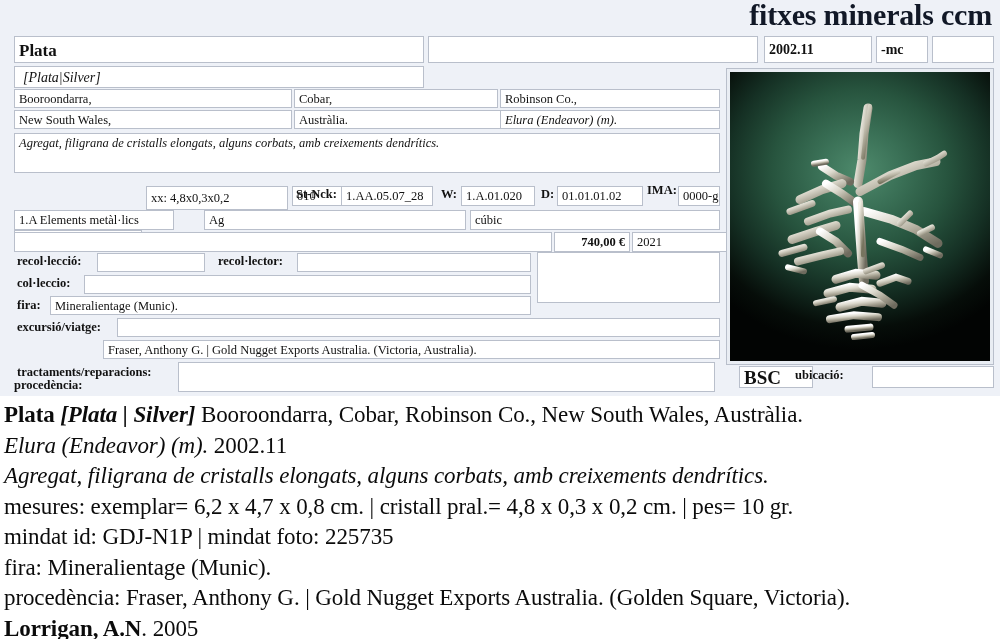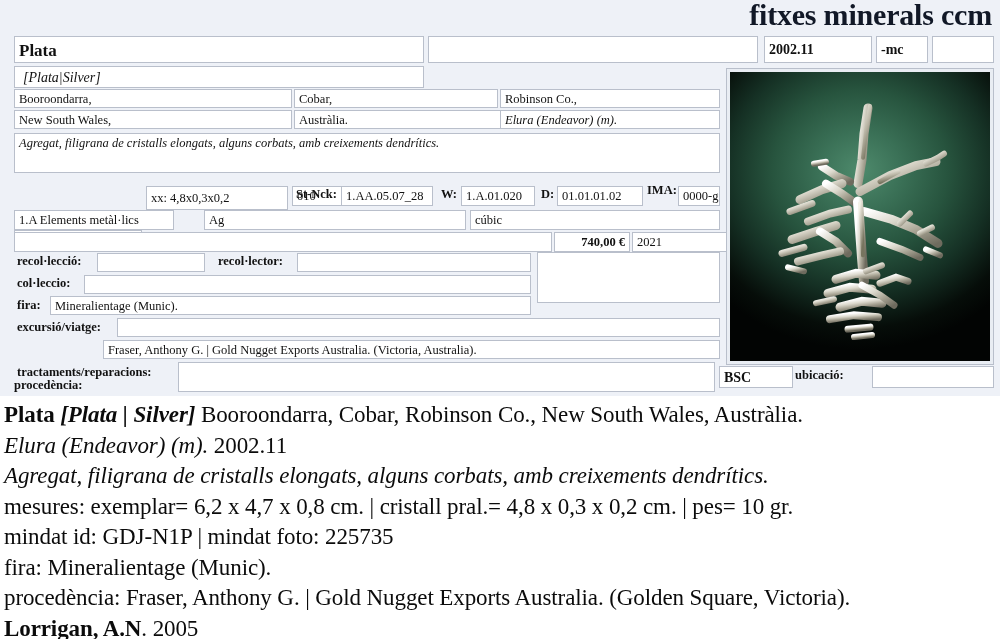--- a/index.html
+++ b/index.html
@@ -167,21 +167,21 @@
 
     <div class="lbl" style="left:17px; top:320px;">excursió/viatge:</div>
     <div class="fld" style="left:117px; top:318px; width:603px; height:19px;"></div>
 
     <div class="lbl" style="left:14px; top:342px;margin-top:36px;">procedència:</div>
     <div class="fld" style="left:103px; top:340px; width:617px; height:19px;">Fraser, Anthony G. | Gold Nugget Exports Australia. (Victoria, Australia).</div>
 
     <div class="lbl" style="left:17px; top:365px;">tractaments/reparacions:</div>
     <div class="fld tall" style="left:178px; top:362px; width:537px; height:30px;"></div>
 
-    <div class="fld bold" style="left:719px; top:366px; width:74px; height:22px; font-size:14px;">BSC</div>
+    <div class="fld bold" style="left:739px; top:366px; width:74px; height:22px; font-size:19px;">BSC</div>
     <div class="lbl" style="left:795px; top:368px;">ubicació:</div>
     <div class="fld" style="left:872px; top:366px; width:122px; height:22px;"></div>
 
     <div id="photo-frame">
       <div id="photo">
         <svg class="specimen" viewBox="0 0 260 290" preserveAspectRatio="none">
           <defs>
             <linearGradient id="ag" x1="0" y1="0" x2="1" y2="1">
               <stop offset="0%" stop-color="#ffffff"></stop>
               <stop offset="35%" stop-color="#dcd9cd"></stop>

